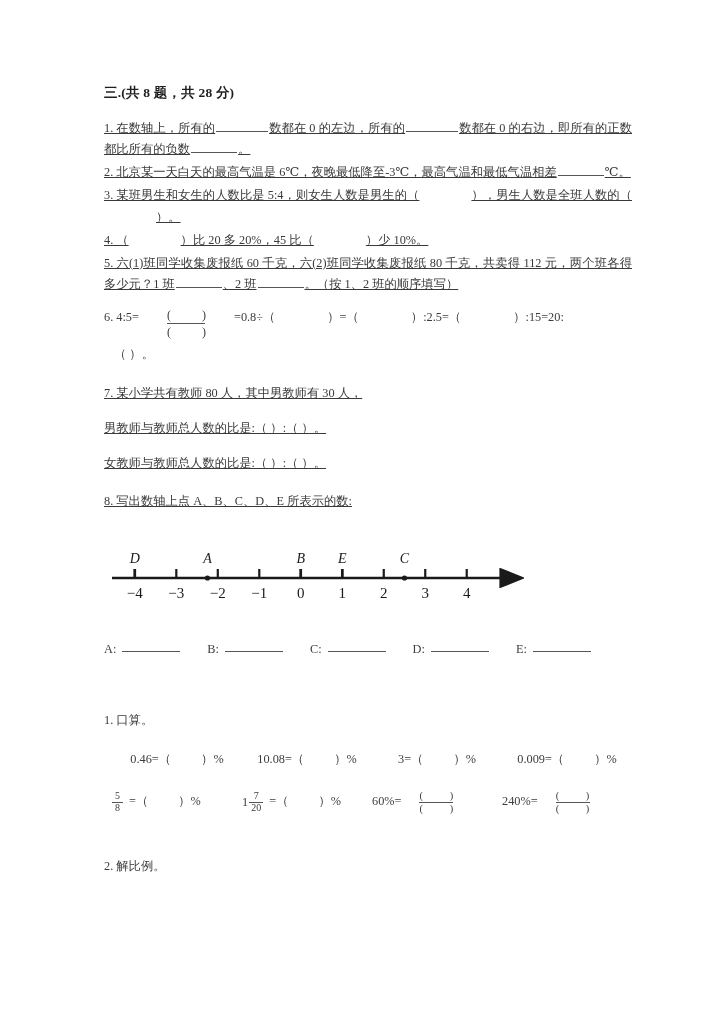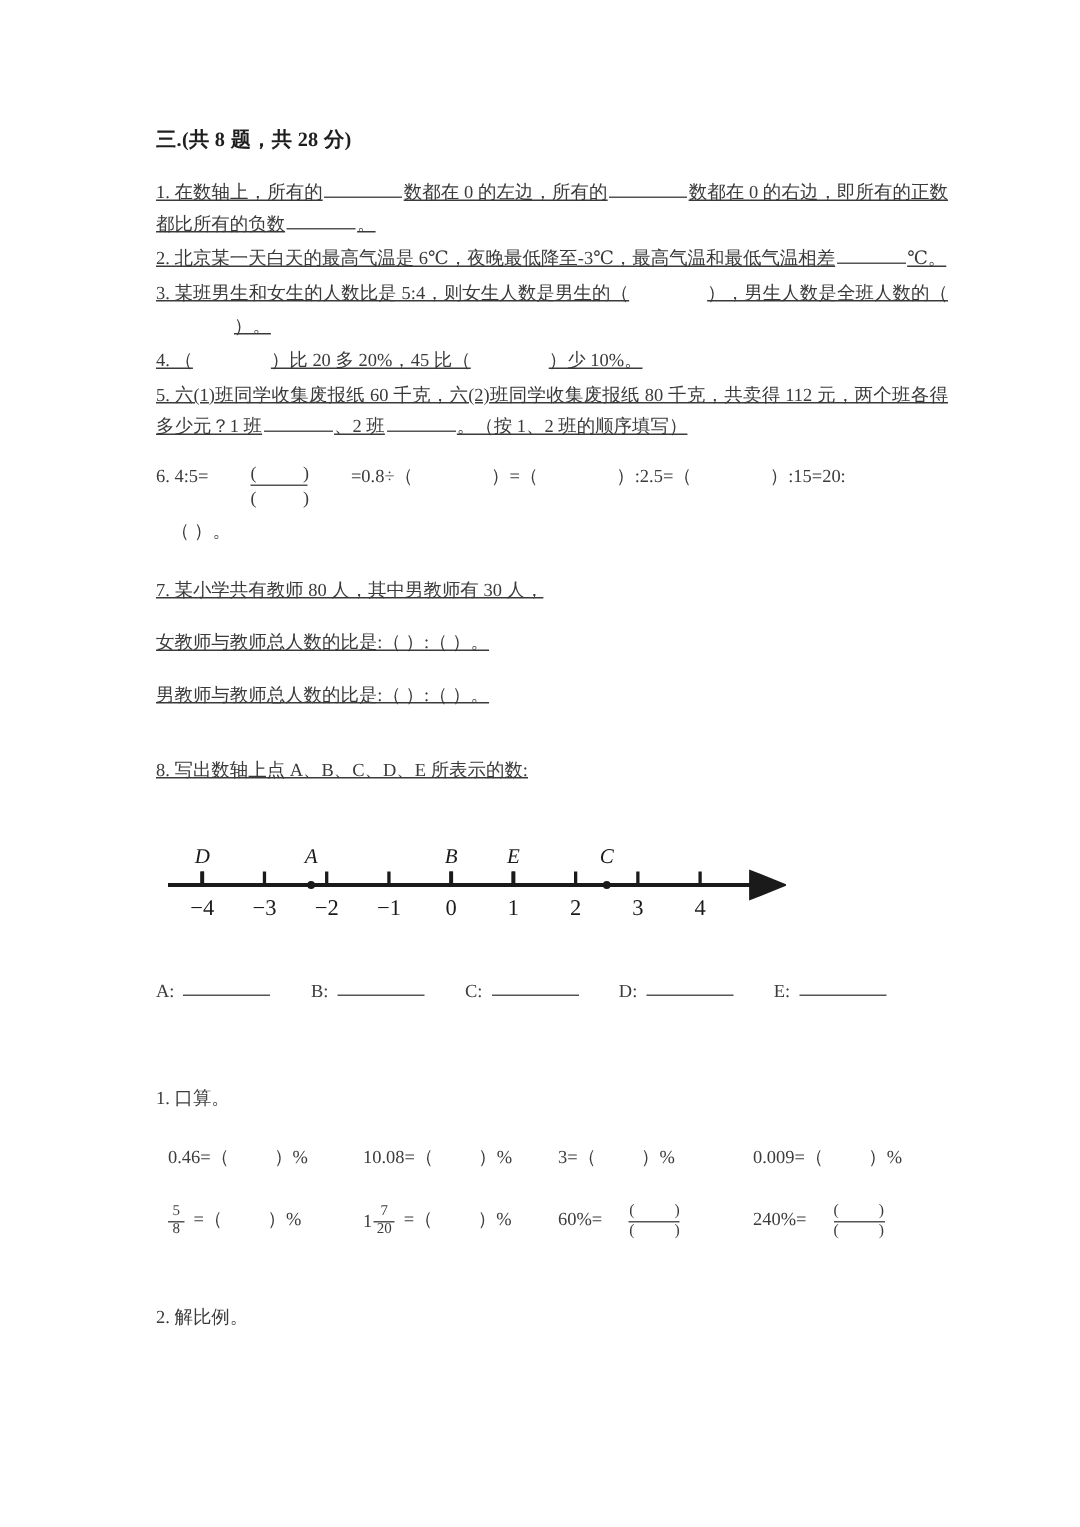--- a/index.html
+++ b/index.html
@@ -122,21 +122,21 @@
   .calc-row {
     display: flex;
     align-items: center;
     margin-top: 22px;
     font-size: 12.3px;
     padding-left: 8px;
   }
   .calc-row .cell {
     white-space: nowrap;
   }
-  .calc-row.row1 .cell { width: 132px; }
+  .calc-row.row1 .cell { width: 132px; text-align: center; }
   .calc-row.row2 .cell { width: 132px; }
 
   .frac-s {
     display: inline-flex;
     flex-direction: column;
     align-items: center;
     vertical-align: middle;
     font-size: 10px;
     line-height: 1.05;
     margin-right: 3px;
@@ -203,24 +203,24 @@
         <span class="paren"></span>
         <span>）=（</span>
         <span class="paren"></span>
         <span>）:2.5=（</span>
         <span class="paren"></span>
         <span>）:15=20:</span>
     </div>
     <div class="q6tail">（     ）。</div>
 
     <p class="para" style="margin-top:20px">7. 某小学共有教师 80 人，其中男教师有 30 人，</p>
+    <p class="para" style="margin-top:14px">男教师与教师总人数的比是:（     ）:（     ）。</p>
     <p class="para" style="margin-top:14px">女教师与教师总人数的比是:（     ）:（     ）。</p>
-    <p class="para" style="margin-top:14px">男教师与教师总人数的比是:（     ）:（     ）。</p>
-
-    <p class="para" style="margin-top:28px">8. 写出数轴上点 A、B、C、D、E 所表示的数:</p>
+
+    <p class="para" style="margin-top:16px">8. 写出数轴上点 A、B、C、D、E 所表示的数:</p>
 
     <div class="numline-wrap">
       <svg class="nl-svg" width="420" height="96" viewBox="0 0 420 96">
         <defs>
           <marker id="arrowEnd" markerWidth="10" markerHeight="8" refX="1" refY="4" orient="auto" markerUnits="strokeWidth">
             <path d="M0,0 L10,4 L0,8 z" fill="#1a1a1a"></path>
           </marker>
         </defs>
 
         <line x1="8" y1="48" x2="398" y2="48" stroke="#1a1a1a" stroke-width="2.6" marker-end="url(#arrowEnd)"></line>

